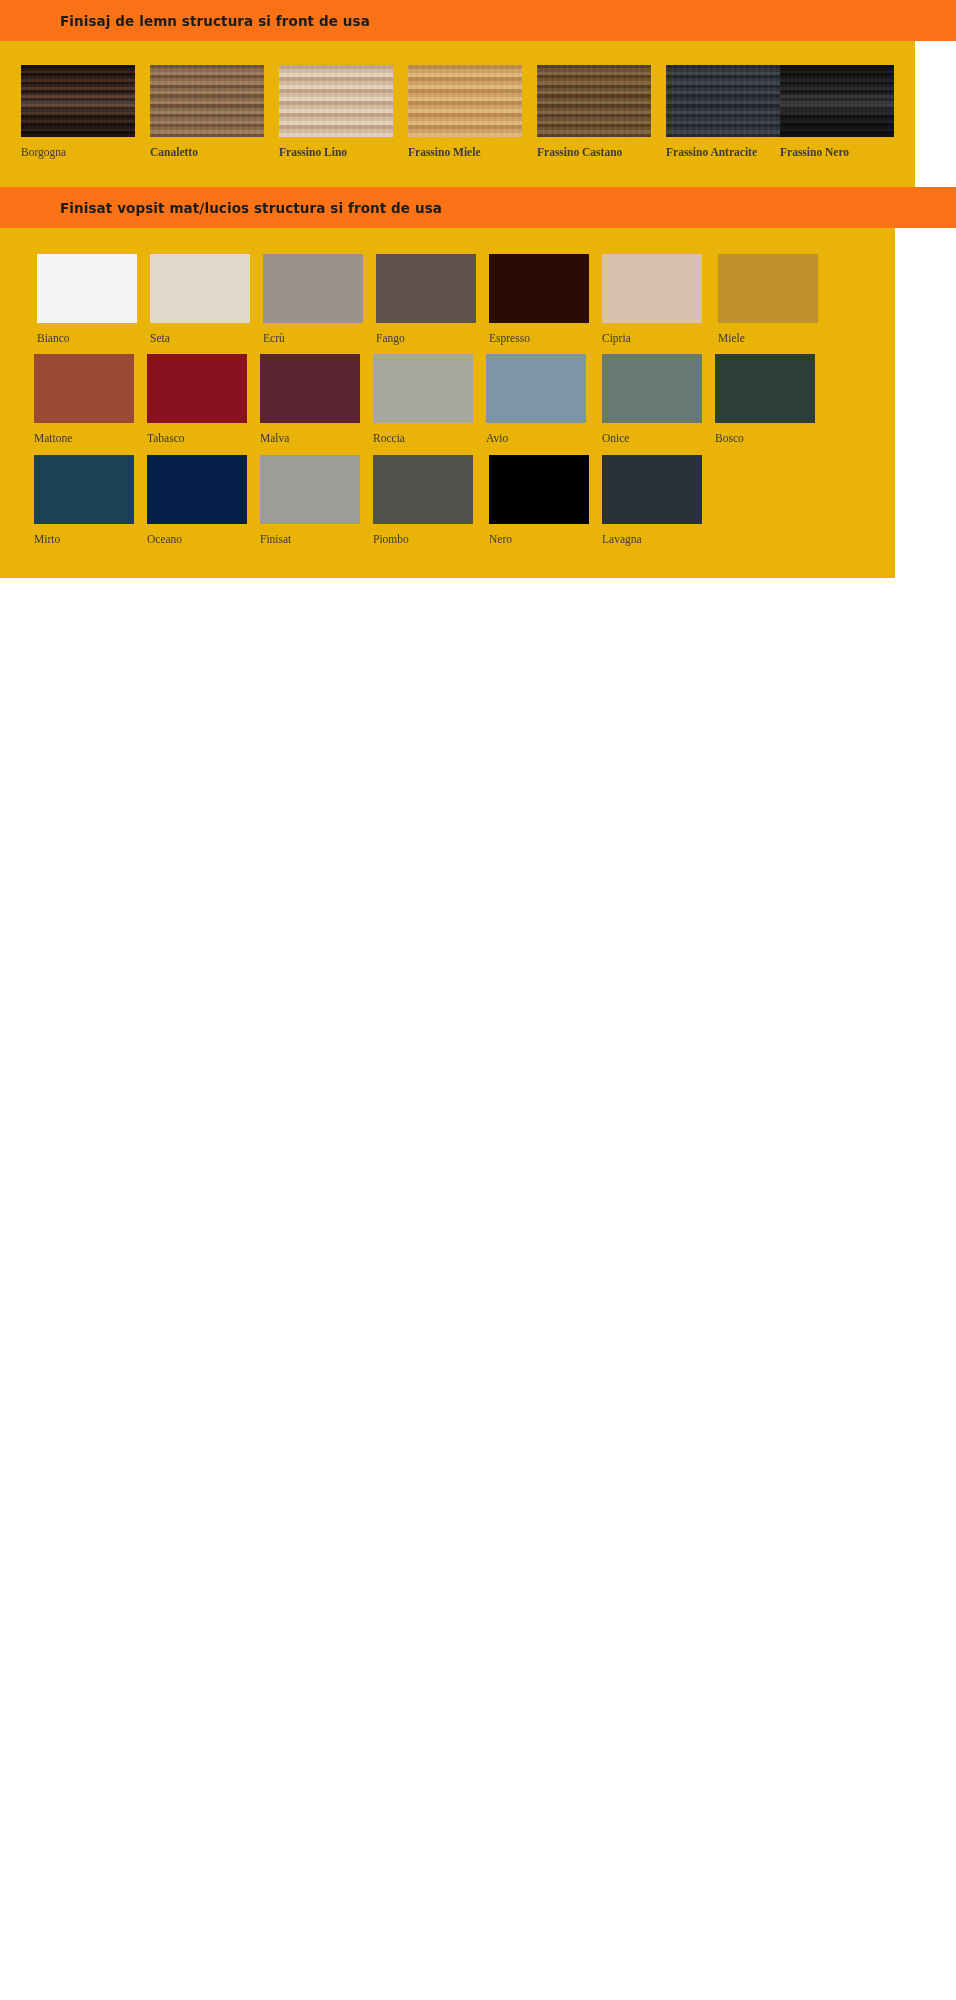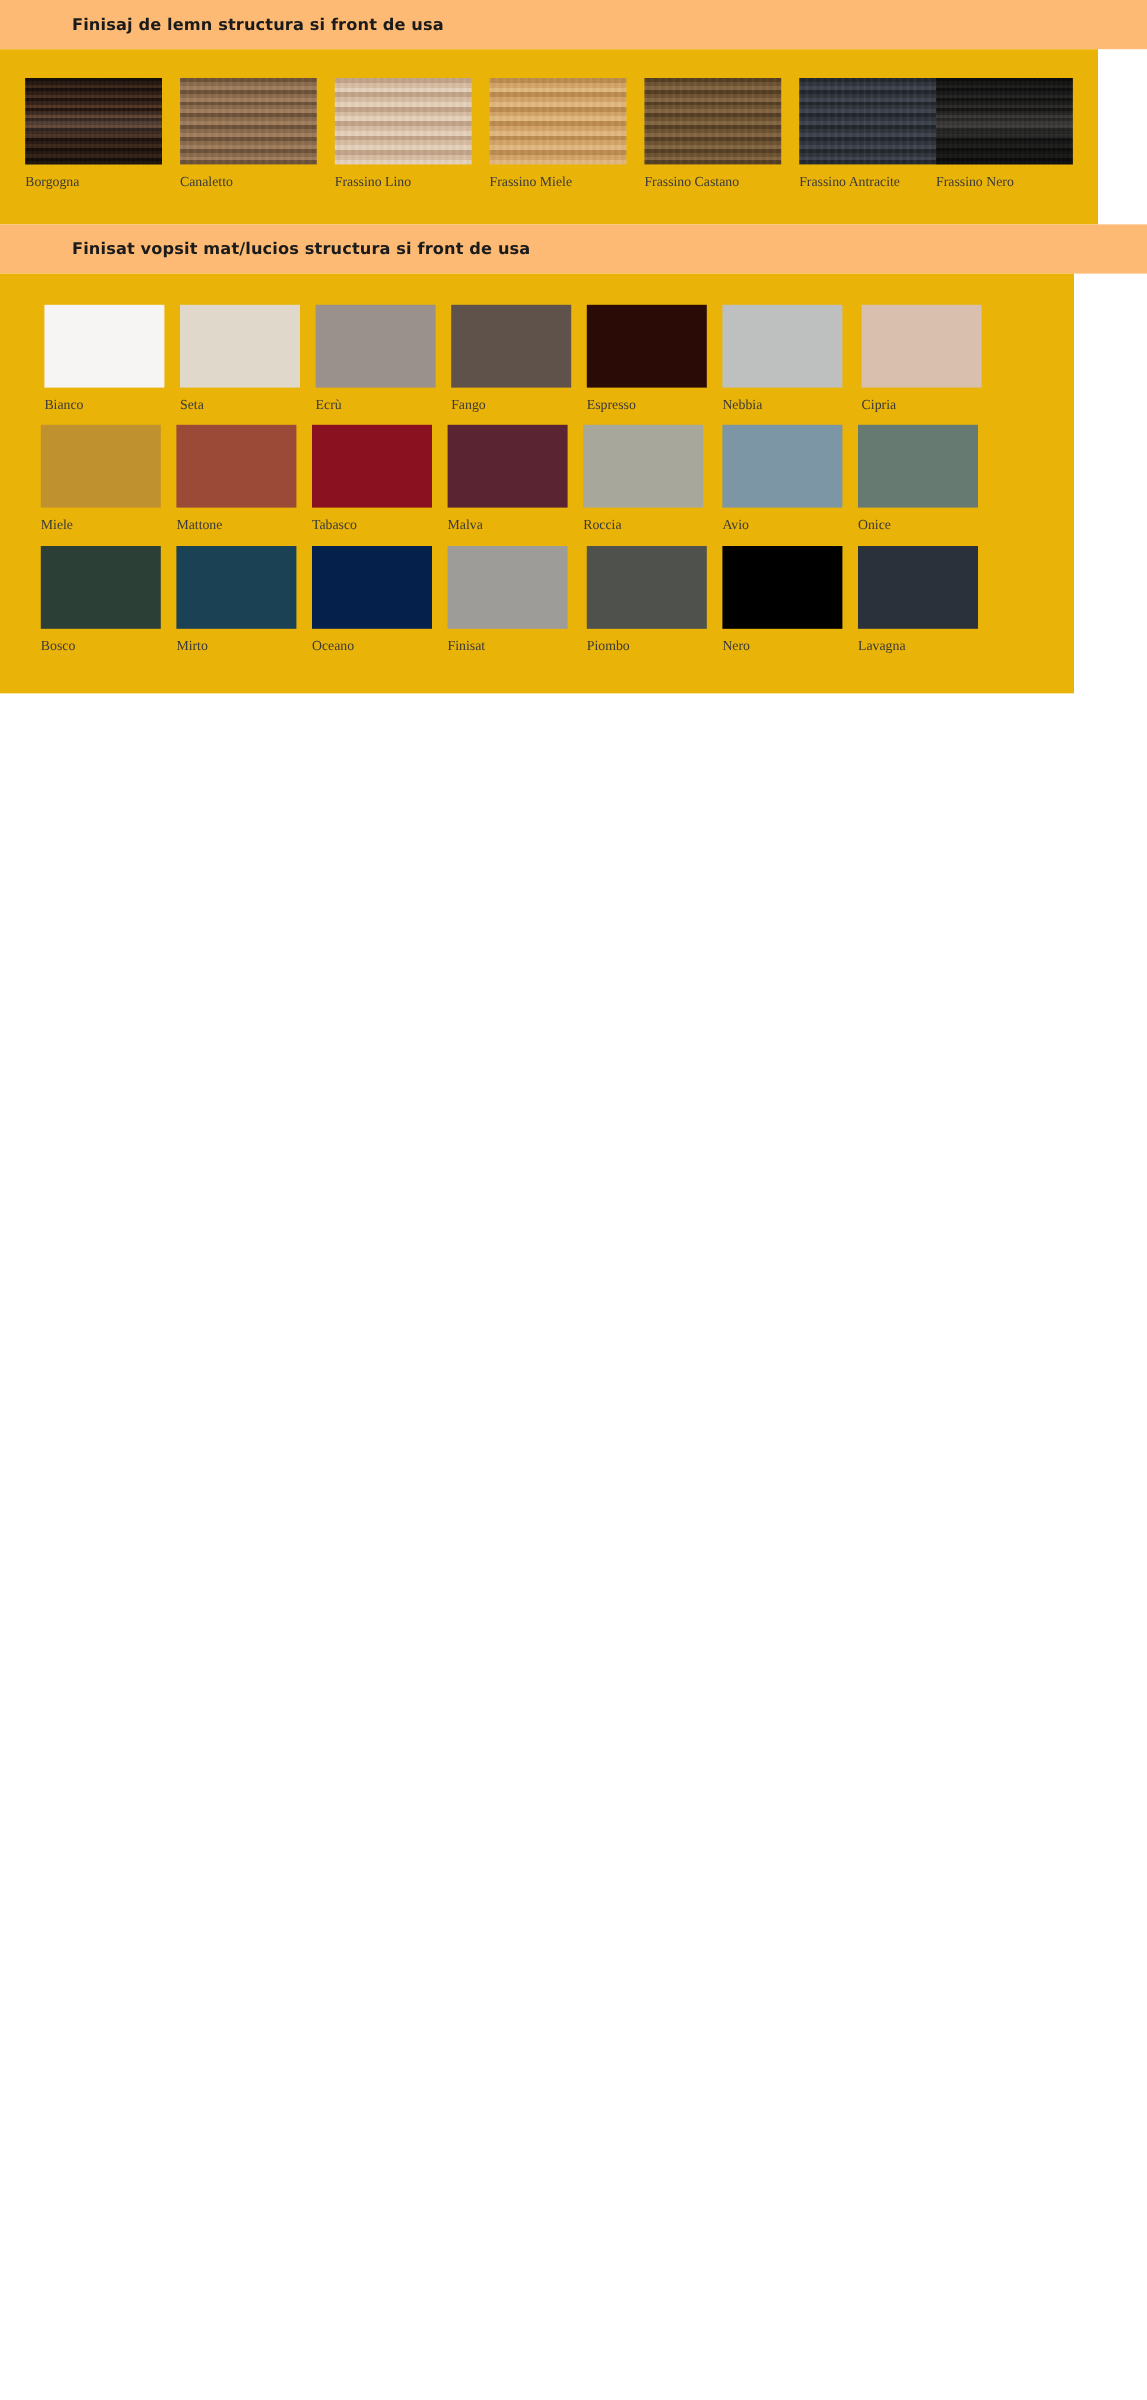--- a/index.html
+++ b/index.html
@@ -20,21 +20,21 @@
   }
 
   
   .section-heading {
     font-family: "DejaVu Sans", sans-serif;
     font-weight: 700;
     font-size: 13.5px;
     color: #1b1b1b;
     letter-spacing: 0.1px;
     padding: 13px 0 12px 60px;
-    background: #fdba74;
+    background: #f97316;
   }
 
   
   .swatch-panel {
     background: #eab308;
     padding: 22px 0 18px 0;
   }
   .panel-wood {
     width: 915px;
     padding-top: 24px;
@@ -52,21 +52,21 @@
     padding-left: 21px;
   }
 
   .swatch-cell {
     width: 114px;
     margin-right: 0;
     margin-bottom: 10px;
     box-sizing: border-box;
   }
   .grid-wood .swatch-cell { width: 114px; margin-right: 0; }
-  .grid-wood .swatch-cell + .swatch-cell { margin-left: 15px; }
+  .grid-wood .swatch-cell + .swatch-cell { margin-left: 15px; font-weight: bold; }
   .grid-wood .swatch-cell:nth-child(6n+1) { margin-left: 0; }
 
   .grid-paint .swatch-cell { width: 100px; }
   .grid-paint .swatch-cell + .swatch-cell { margin-left: 13px; }
   .grid-paint .swatch-cell:nth-child(6n+1) { margin-left: 16px; }
 
   .swatch-chip {
     width: 100%;
     height: 72px;
     display: block;
@@ -150,24 +150,20 @@
           </div>
           <div class="swatch-cell">
             <span class="swatch-chip" style="background: rgb(95, 82, 75);"></span>
             <div class="swatch-label">Fango</div>
           </div>
           <div class="swatch-cell">
             <span class="swatch-chip" style="background: rgb(43, 11, 6);"></span>
             <div class="swatch-label">Espresso</div>
           </div>
           <div class="swatch-cell">
-            <span class="swatch-chip" style="background: rgb(189, 192, 191);"></span>
-            <div class="swatch-label">Nebbia</div>
-          </div>
-          <div class="swatch-cell">
             <span class="swatch-chip" style="background: rgb(217, 191, 174);"></span>
             <div class="swatch-label">Cipria</div>
           </div>
           <div class="swatch-cell">
             <span class="swatch-chip" style="background: rgb(192, 145, 47);"></span>
             <div class="swatch-label">Miele</div>
           </div>
           <div class="swatch-cell">
             <span class="swatch-chip" style="background: rgb(154, 74, 54);"></span>
             <div class="swatch-label">Mattone</div>

